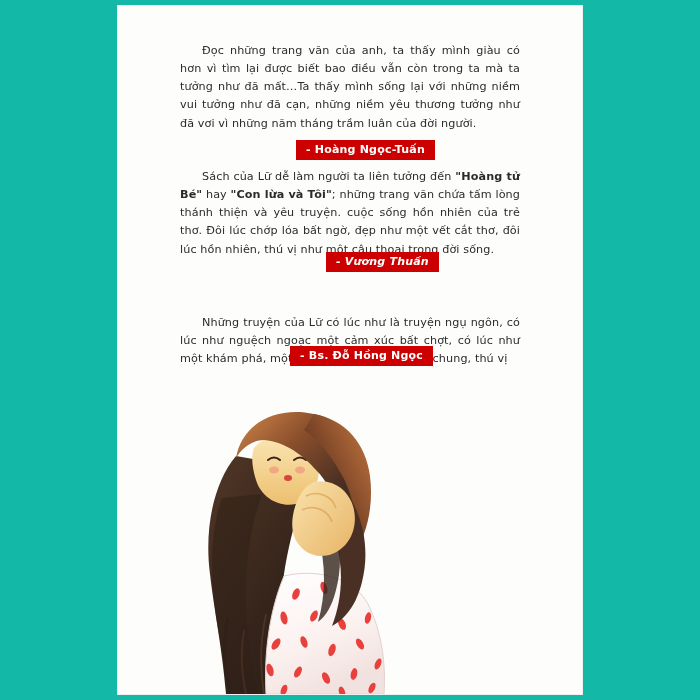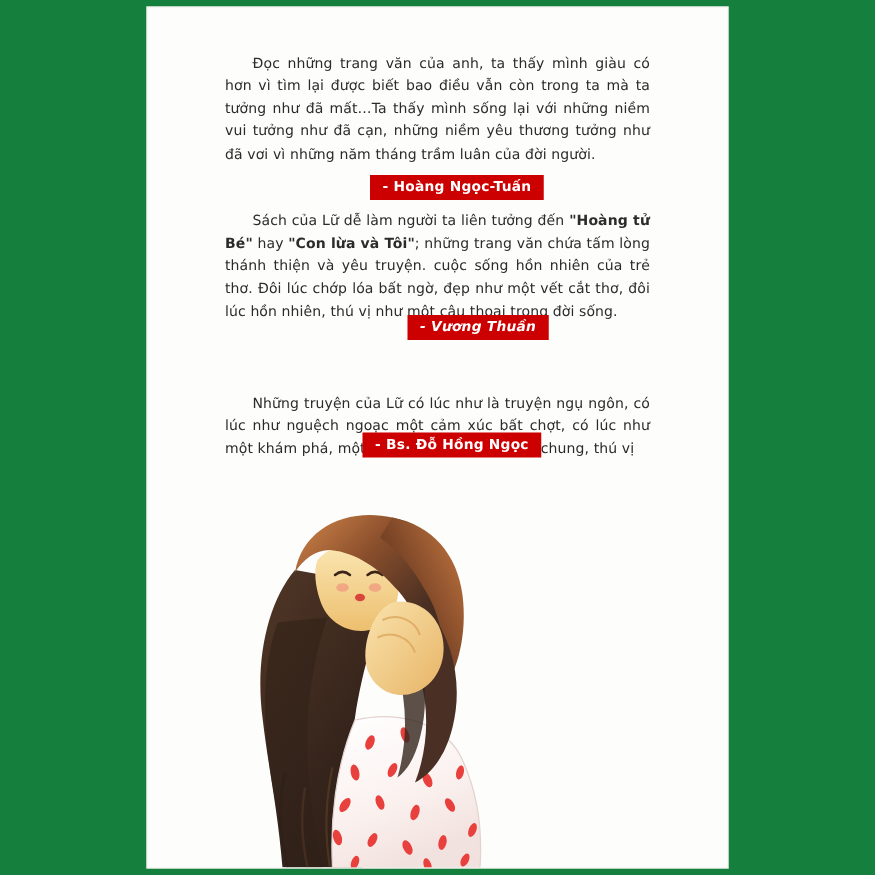--- a/index.html
+++ b/index.html
@@ -10,21 +10,21 @@
     height: 700px;
     overflow: hidden;
   }
   body {
     font-family: "DejaVu Sans", sans-serif;
   }
   .page {
     position: relative;
     width: 700px;
     height: 700px;
-    background: #15803d;
+    background: #14b8a6;
   }
   .book-cover {
     position: absolute;
     left: 118px;
     top: 6px;
     width: 464px;
     height: 688px;
     background: #fdfdfb;
     box-shadow: 0 0 0 1px #f0efed;
     overflow: hidden;

